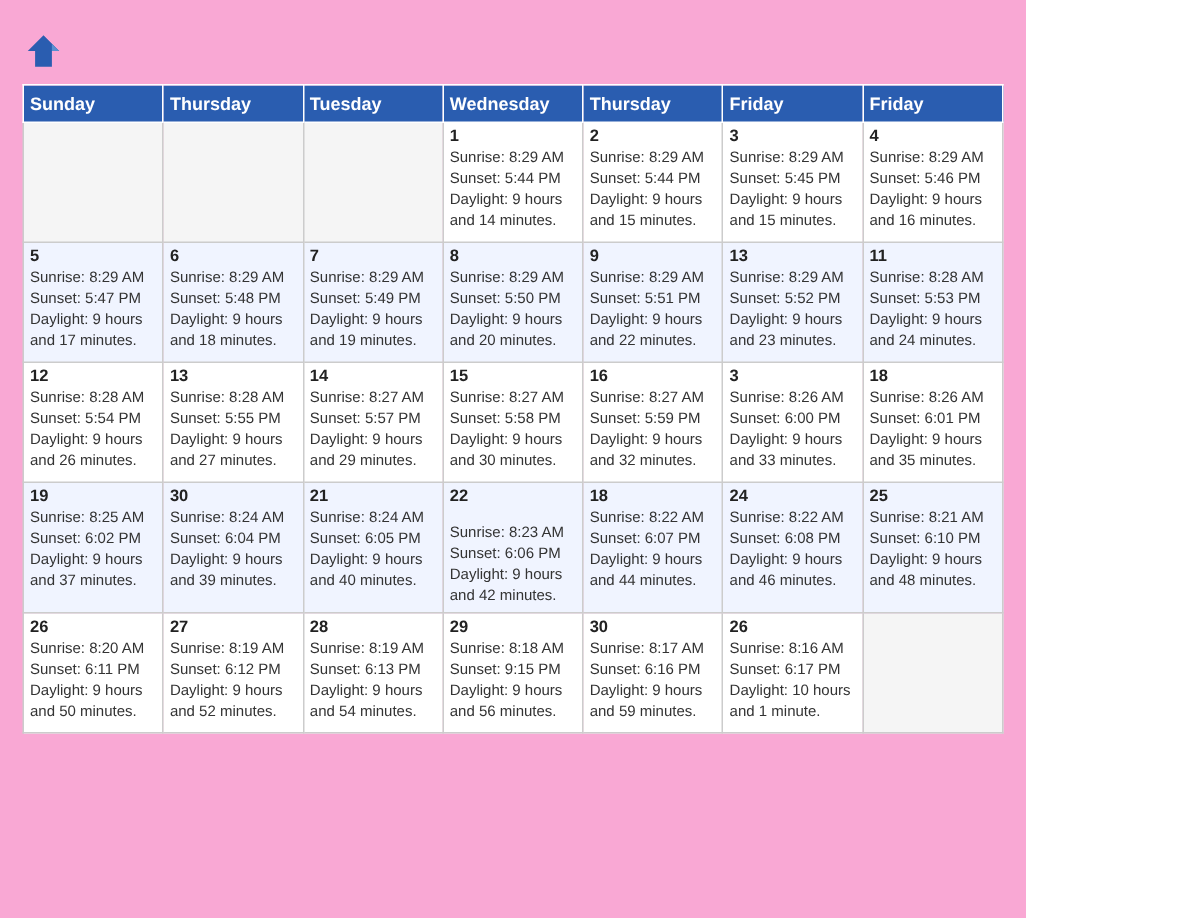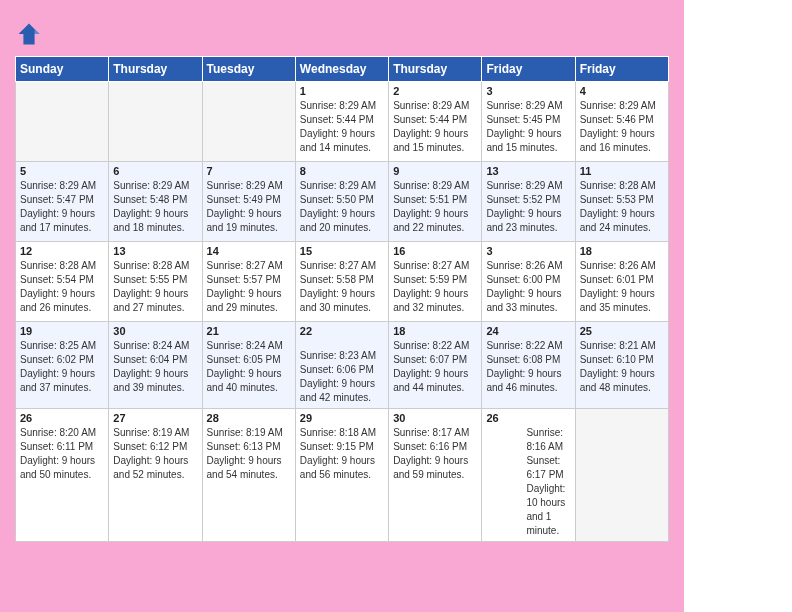--- a/index.html
+++ b/index.html
@@ -346,21 +346,21 @@
           </td>
           <td>
             <span class="day-num">30</span>
             <div class="day-info" style="white-space: pre-line;">Sunrise: 8:17 AM
 Sunset: 6:16 PM
 Daylight: 9 hours
 and 59 minutes.</div>
           </td>
           <td>
             <span class="day-num">26</span>
-            <div class="day-info" style="white-space: pre-line; margin-left: 40px;">Sunrise: 8:16 AM
+            <div class="day-info" style="white-space: pre-line;">Sunrise: 8:16 AM
 Sunset: 6:17 PM
 Daylight: 10 hours
 and 1 minute.</div>
           </td>
           <td class="empty"></td>
         </tr>
       </tbody>
   </table>
 </div>
 

